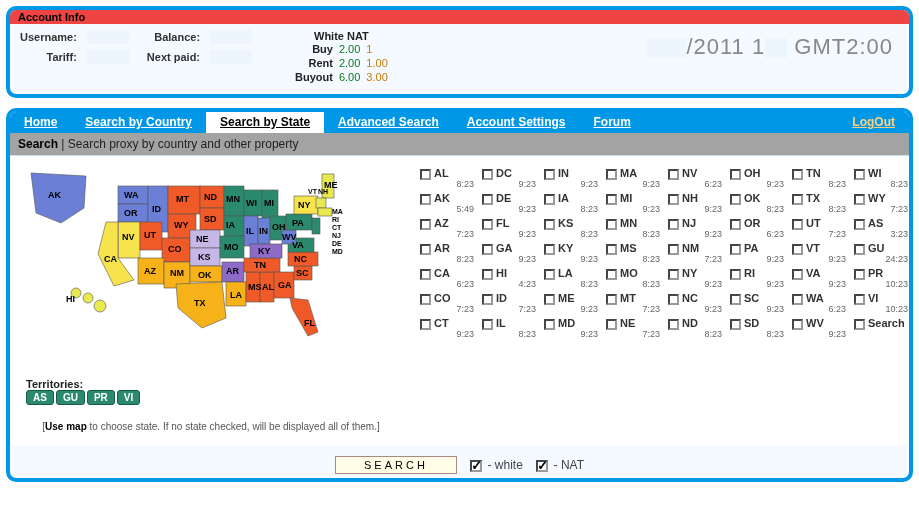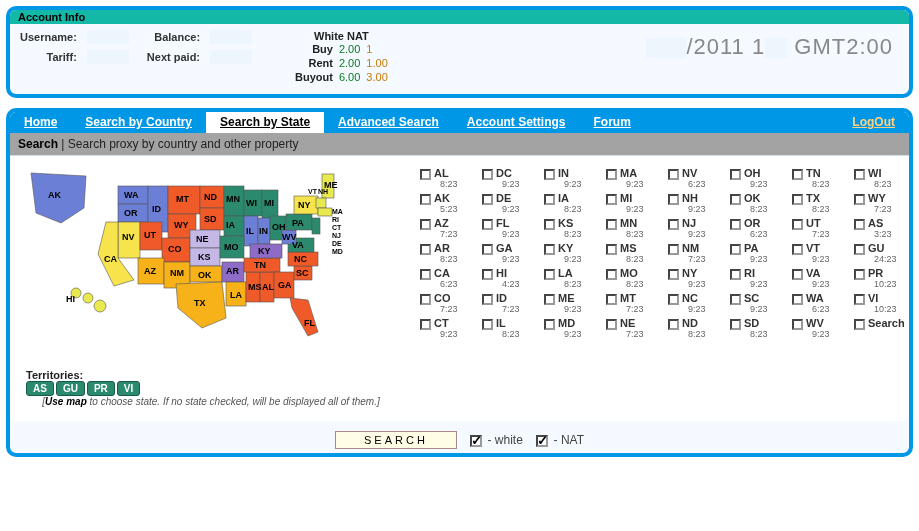--- a/index.html
+++ b/index.html
@@ -13,21 +13,21 @@
     width: 919px;
   }
   .panel {
     border: 4px solid #0097e6;
     border-radius: 10px;
     background: #f4faff;
     margin-bottom: 10px;
     position: relative;
   }
   .acct-header {
-    background: #14b8a6;
+    background: #ef4444;
     color: #000;
     font-weight: bold;
     font-size: 11px;
     padding: 1px 8px;
     border-top-left-radius: 6px;
     border-top-right-radius: 6px;
   }
   .acct-body {
     display: flex;
     align-items: flex-start;
@@ -83,41 +83,41 @@
     padding:12px 16px 14px 16px;
     display:flex;
     gap: 24px;
     border-bottom-left-radius:6px;
     border-bottom-right-radius:6px;
   }
   .mapwrap { width: 380px; }
   .usmap { width: 370px; height: 190px; position:relative; }
   .usmap svg { width:100%; height:100%; }
   .stlabel { position:absolute; font-size:9px; font-weight:bold; color:#000; pointer-events:none; }
-  .territories { margin-top:11px; font-size:11px;}
+  .territories { margin-top:20px; font-size:11px;}
   .territories .tlbl { font-weight:bold; }
   .terr-pill {
     display:inline-block; background:#2b8a6e; color:#fff; font-size:10px; font-weight:bold;
     padding:1px 6px; border-radius:3px; margin-right:2px; border:1px solid #185a48;
   }
-  .maptip { font-size:10px; color:#555; text-align:center;font-style:italic;}
+  .maptip { font-size:10px; color:#555; margin-top:16px; text-align:center;}
   .maptip b { color:#000; }
   .states-grid {
     display:grid;
     grid-template-columns: repeat(8, 54px);
     gap: 4px 8px;
     align-content:start;
   }
   .stcell { font-size:11px; line-height:1.05; }
   .stcell .cb {
     display:inline-block; width:11px; height:11px;
     border:2px inset #999; background:#fff; vertical-align:middle; margin-right:3px;
   }
   .stcell .abbr { font-weight:bold; color:#333; }
-  .stcell .time { font-size:9px; color:#666; margin-left:20px; display:block; }
+  .stcell .time { font-size:9px; color:#666; margin-left:20px; display:block;text-align:right; }
   .searchrow { text-align:center; padding: 10px 0 4px 0; font-size:12px; color:#444;}
   .searchbtn {
     display:inline-block; border:1px solid #a88; background:#fffde6;
     padding:2px 28px; font-family:inherit; font-size:11px; letter-spacing:3px;
     cursor:pointer;
   }
   .searchrow .cb {
     display:inline-block; width:12px; height:12px;
     border:2px inset #999; background:#fff; vertical-align:middle; margin:0 2px 0 10px;
     position:relative;
@@ -312,21 +312,21 @@
     <div style="flex:1">
       <div class="states-grid" id="states-grid">
           <div class="stcell"><span class="cb"></span><span class="abbr">AL</span><span class="time">8:23</span></div>
           <div class="stcell"><span class="cb"></span><span class="abbr">DC</span><span class="time">9:23</span></div>
           <div class="stcell"><span class="cb"></span><span class="abbr">IN</span><span class="time">9:23</span></div>
           <div class="stcell"><span class="cb"></span><span class="abbr">MA</span><span class="time">9:23</span></div>
           <div class="stcell"><span class="cb"></span><span class="abbr">NV</span><span class="time">6:23</span></div>
           <div class="stcell"><span class="cb"></span><span class="abbr">OH</span><span class="time">9:23</span></div>
           <div class="stcell"><span class="cb"></span><span class="abbr">TN</span><span class="time">8:23</span></div>
           <div class="stcell"><span class="cb"></span><span class="abbr">WI</span><span class="time">8:23</span></div>
-          <div class="stcell"><span class="cb"></span><span class="abbr">AK</span><span class="time">5:23</span></div>
+          <div class="stcell"><span class="cb"></span><span class="abbr">AK</span><span class="time">5:49</span></div>
           <div class="stcell"><span class="cb"></span><span class="abbr">DE</span><span class="time">9:23</span></div>
           <div class="stcell"><span class="cb"></span><span class="abbr">IA</span><span class="time">8:23</span></div>
           <div class="stcell"><span class="cb"></span><span class="abbr">MI</span><span class="time">9:23</span></div>
           <div class="stcell"><span class="cb"></span><span class="abbr">NH</span><span class="time">9:23</span></div>
           <div class="stcell"><span class="cb"></span><span class="abbr">OK</span><span class="time">8:23</span></div>
           <div class="stcell"><span class="cb"></span><span class="abbr">TX</span><span class="time">8:23</span></div>
           <div class="stcell"><span class="cb"></span><span class="abbr">WY</span><span class="time">7:23</span></div>
           <div class="stcell"><span class="cb"></span><span class="abbr">AZ</span><span class="time">7:23</span></div>
           <div class="stcell"><span class="cb"></span><span class="abbr">FL</span><span class="time">9:23</span></div>
           <div class="stcell"><span class="cb"></span><span class="abbr">KS</span><span class="time">8:23</span></div>

